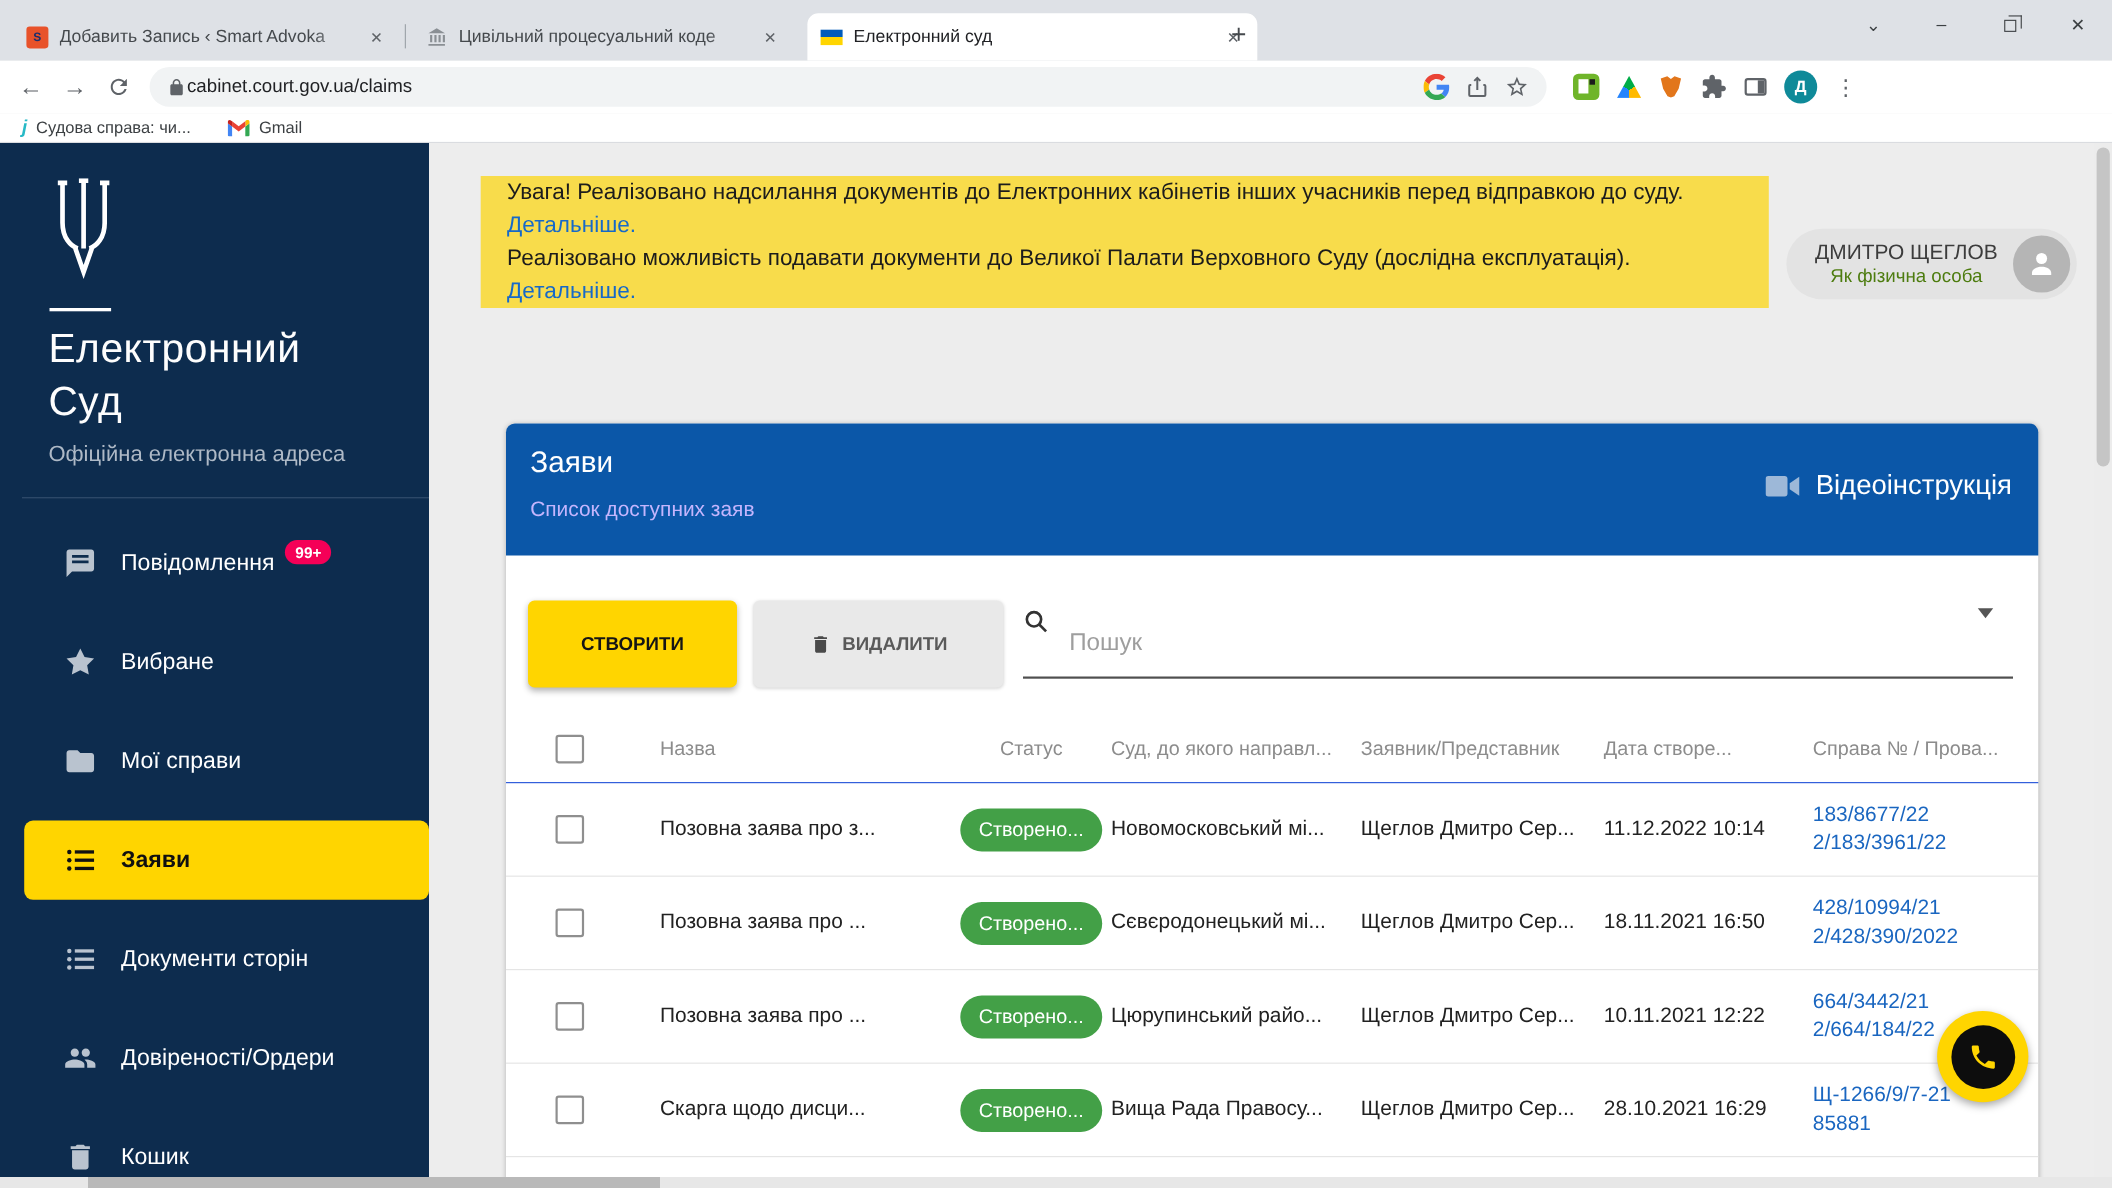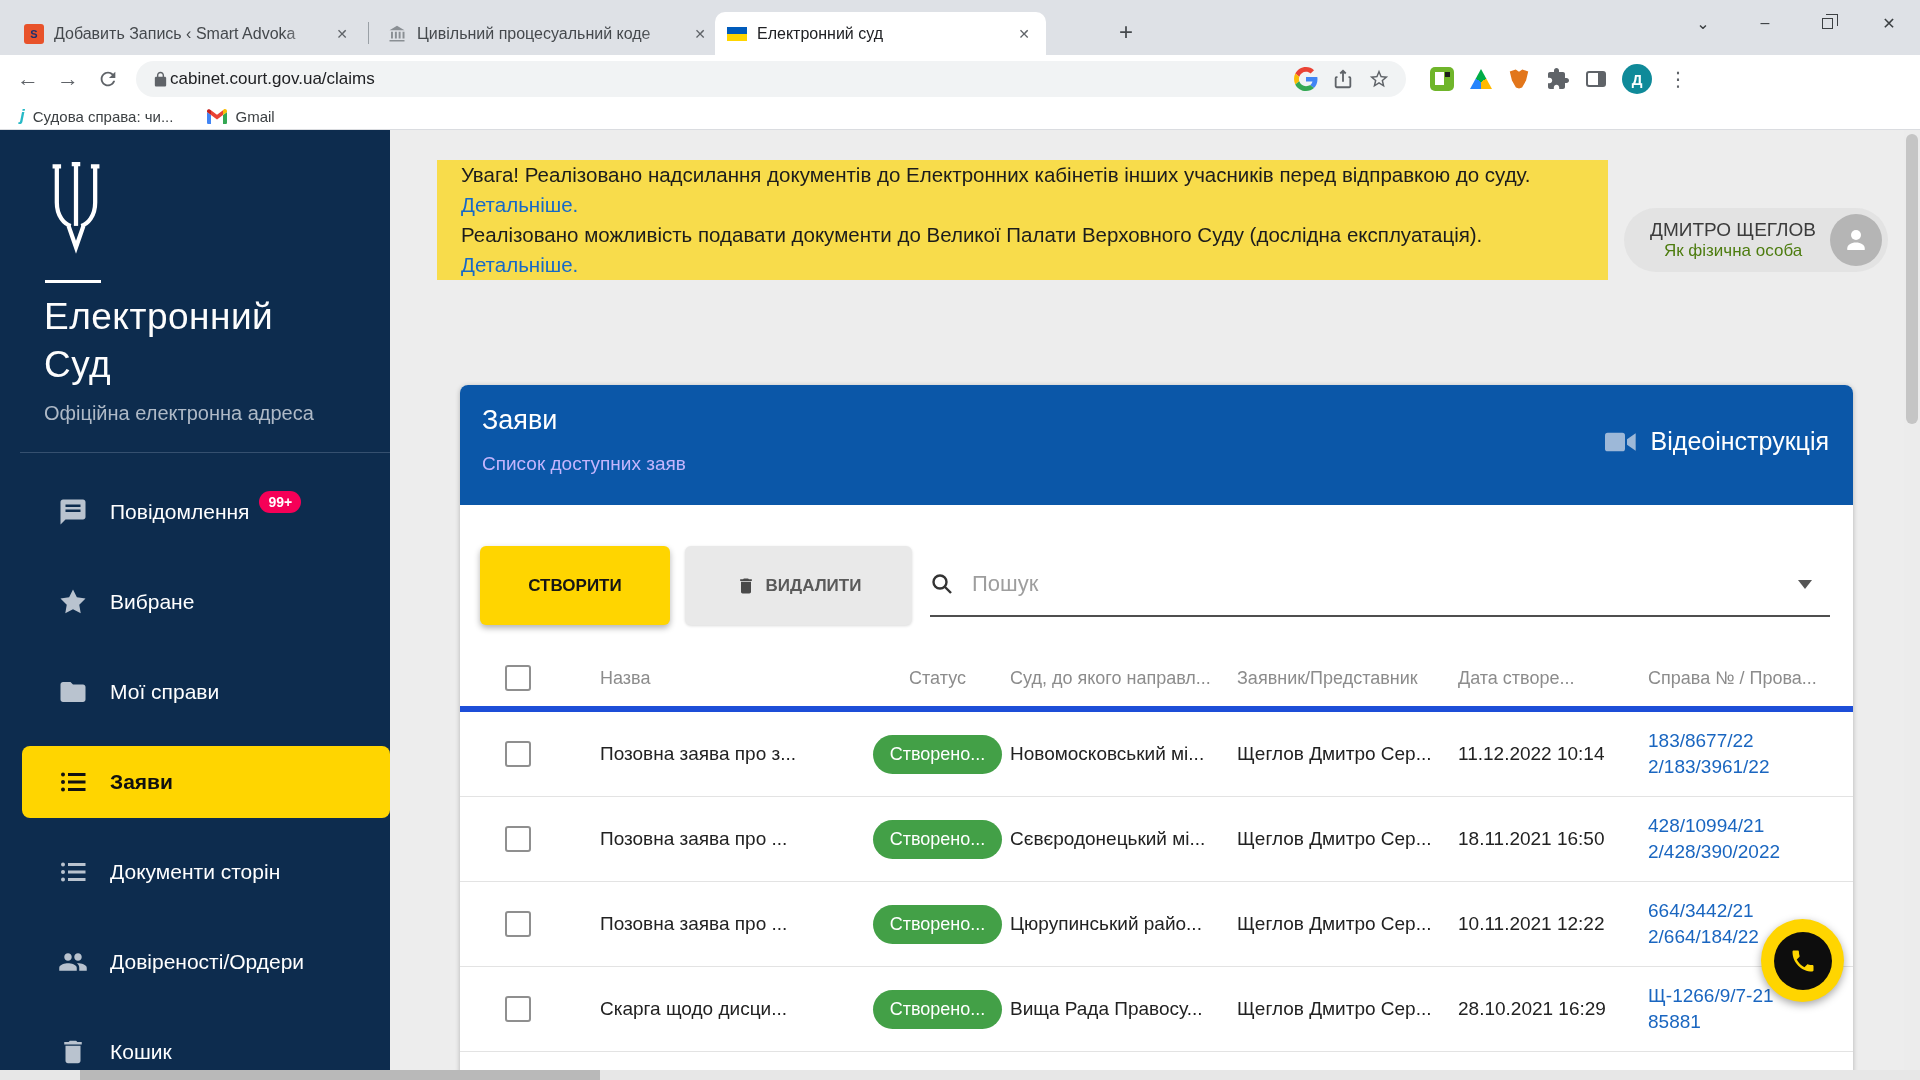--- a/index.html
+++ b/index.html
@@ -103,30 +103,30 @@
 
   .btn { position:absolute; top:161px; height:79px; border:none; border-radius:6px;
          font-family:"Liberation Sans",sans-serif; font-size:17px; font-weight:bold; cursor:pointer;
          display:flex; align-items:center; justify-content:center; gap:10px; }
   .btn-create { left:20px; width:190px; background:#ffd500; color:#151515;
                 box-shadow:0 3px 6px rgba(0,0,0,.3); }
   .btn-delete { left:225px; width:227px; background:#e9e9e9; color:#5a5a5a;
                 box-shadow:0 1px 3px rgba(0,0,0,.15); }
 
   .search { position:absolute; left:470px; top:168px; width:900px; height:64px;
-            border-bottom:2px solid #4f4f4f; display:flex; align-items:center; }
+            border-bottom:2px solid #4f4f4f; display:flex; }
   .search input { border:none; outline:none; background:transparent; font-size:22px;
             font-family:"Liberation Sans",sans-serif; color:#444; margin-left:18px; flex:1; }
   .search input::placeholder { color:#9e9e9e; }
   .search .caret { width:0; height:0; border-left:7px solid transparent; border-right:7px solid transparent;
             border-top:9px solid #555; margin-right:18px; cursor:pointer; }
 
   .grid { display:grid; grid-template-columns:140px 265px 145px 227px 221px 190px 205px;
           align-items:center; }
-  .thead { position:absolute; left:0; right:0; top:265px; height:62px; border-bottom:6px solid #1d4ed8;
+  .thead { position:absolute; left:0; right:0; top:265px; height:62px; border-bottom:1px solid #1d4ed8;
            color:#8c8c8c; font-size:18px; }
   .rows { position:absolute; left:0; right:0; top:327px; }
   .trow { height:85px; border-bottom:1px solid #e3e3e3; font-size:19px; color:#222; cursor:pointer; }
   .checkbox { width:26px; height:26px; border:2px solid #8f8f8f; border-radius:3px;
               background:#fff; margin-left:45px; display:block; cursor:pointer; }
   .pill { display:inline-block; background:#43a047; color:#fff; font-size:18px;
           border-radius:20px; padding:9px 17px; }
   .c-status { text-align:center; }
   .c-case { display:flex; flex-direction:column; gap:4px; }
   .caselink { color:#1a66c0; font-size:19px; text-decoration:none; cursor:pointer; }
@@ -160,21 +160,21 @@
   <div class="tab-sep" style="left:368px;"></div>
   <div class="tab" style="left:375px;width:347px;">
     <span class="favicon">
       <svg width="18" height="18" viewBox="0 0 24 24" fill="#8a8f94">
           <path d="M12 1 2 7h20L12 1zM4 9v9h2.6V9H4zm5.2 0v9h2.6V9H9.2zm5 0v9h2.6V9h-2.6zm5.2 0v9H22V9h-2.6zM2 20v2h20v-2H2z"></path>
         </svg>
     </span>
     <span class="title">Цивільний процесуальний коде</span>
     <span class="close">✕</span>
   </div>
-  <div class="tab active" style="left:715px;width:331px;">
+  <div class="tab active" style="left:734px;width:409px;">
     <span class="favicon">
         <span class="fav-flag"></span>
       </span>
     <span class="title" style="color:#202124;">Електронний суд</span>
     <span class="close">✕</span>
   </div>
   <div class="newtab">+</div>
   <div class="wincontrols">
     <div class="winbtn">⌄</div>
     <div class="winbtn">–</div>

